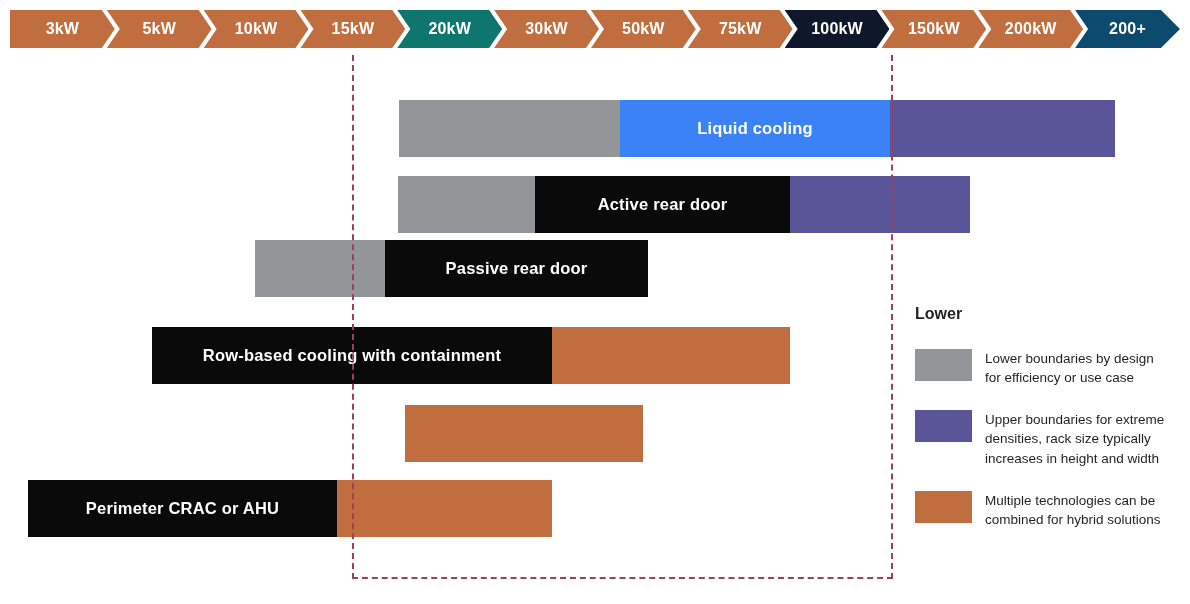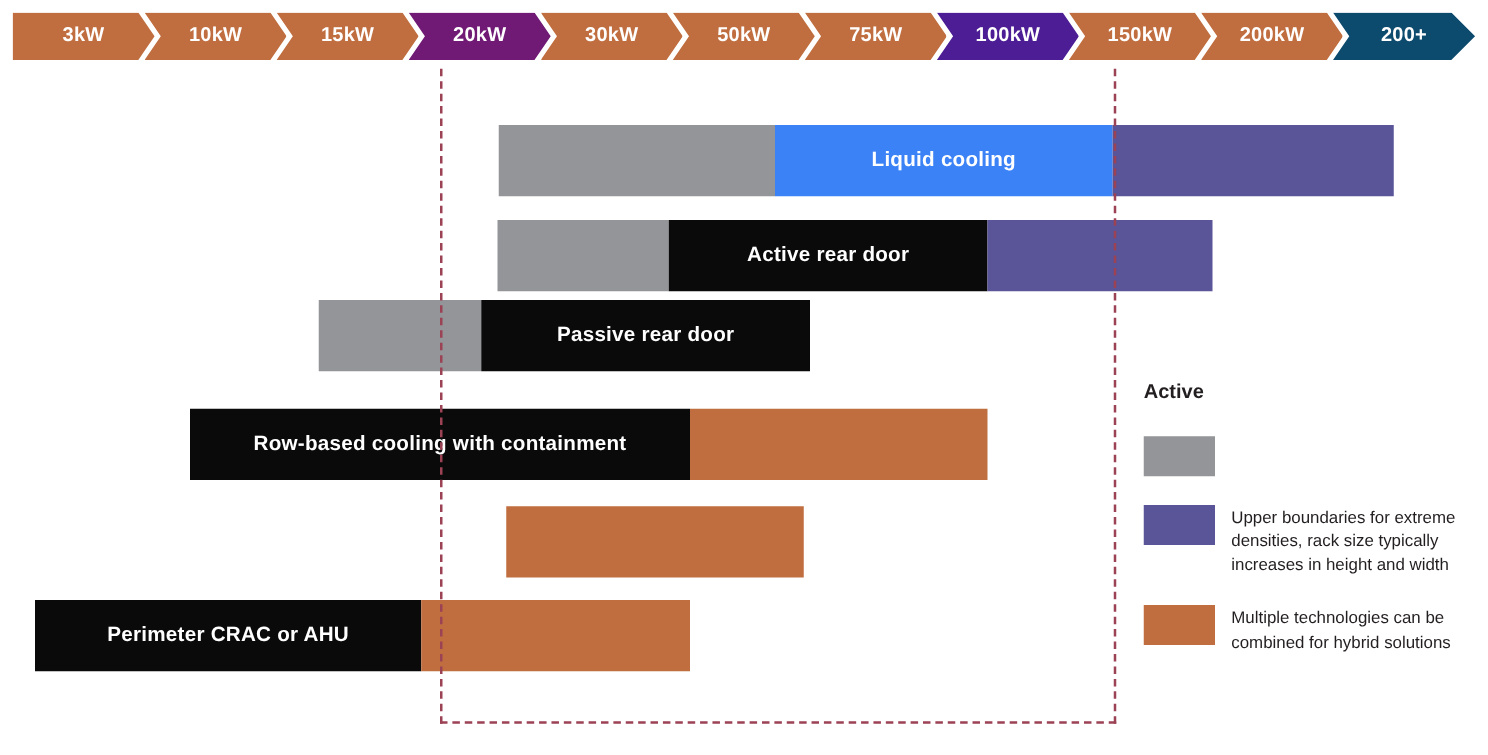--- a/index.html
+++ b/index.html
@@ -49,38 +49,41 @@
 </head>
 <body>
 
 <div class="stage">
 
   <div class="axis-band" id="axis-band">
       <div class="axis-seg first" style="background: rgb(192, 110, 63); color: rgb(255, 255, 255);">
         <span>3kW</span>
       </div>
       <div class="axis-seg" style="background: rgb(192, 110, 63); color: rgb(255, 255, 255);">
+        <span>5kW</span>
+      </div>
+      <div class="axis-seg" style="background: rgb(192, 110, 63); color: rgb(255, 255, 255);">
         <span>10kW</span>
       </div>
       <div class="axis-seg" style="background: rgb(192, 110, 63); color: rgb(255, 255, 255);">
         <span>15kW</span>
       </div>
-      <div class="axis-seg" style="background: #701a75; color: rgb(255, 255, 255);">
+      <div class="axis-seg" style="background: #0f766e; color: rgb(255, 255, 255);">
         <span>20kW</span>
       </div>
       <div class="axis-seg" style="background: rgb(192, 110, 63); color: rgb(255, 255, 255);">
         <span>30kW</span>
       </div>
       <div class="axis-seg" style="background: rgb(192, 110, 63); color: rgb(255, 255, 255);">
         <span>50kW</span>
       </div>
       <div class="axis-seg" style="background: rgb(192, 110, 63); color: rgb(255, 255, 255);">
         <span>75kW</span>
       </div>
-      <div class="axis-seg" style="background: #4c1d95; color: rgb(255, 255, 255); text-align: right;">
+      <div class="axis-seg" style="background: #0f172a; color: rgb(255, 255, 255); text-align: right;">
         <span>100kW</span>
       </div>
       <div class="axis-seg" style="background: rgb(192, 110, 63); color: rgb(255, 255, 255);">
         <span>150kW</span>
       </div>
       <div class="axis-seg" style="background: rgb(192, 110, 63); color: rgb(255, 255, 255);">
         <span>200kW</span>
       </div>
       <div class="axis-seg last" style="background: #0c4a6e; color: rgb(255, 255, 255);">
         <span>200+</span>
@@ -121,24 +124,25 @@
         <div class="bar-seg" style="left: 28px; width: 309px; background: rgb(10, 10, 10);">
           <span class="bar-label" style="color: rgb(255, 255, 255);">Perimeter CRAC or AHU</span>
         </div>
         <div class="bar-seg" style="left: 337px; width: 215px; background: rgb(192, 110, 63);"></div>
       </div>
     </div>
 
   <div class="highlight-box" style="border-color: rgb(156, 66, 85);"></div>
 
   <div class="legend" style="color: rgb(35, 31, 32);">
-    <div class="legend-heading">Active</div>
+    <div class="legend-heading">Lower</div>
 
     <div class="legend-item">
       <div class="legend-swatch" style="background: rgb(147, 149, 152);"></div>
+      <div class="legend-text">Lower boundaries by design for efficiency or use case</div>
     </div>
 
     <div class="legend-item">
       <div class="legend-swatch" style="background: rgb(90, 84, 152);"></div>
       <div class="legend-text">Upper boundaries for extreme densities, rack size typically increases in height and width</div>
     </div>
 
     <div class="legend-item">
       <div class="legend-swatch" style="background: rgb(192, 110, 63);"></div>
       <div class="legend-text">Multiple technologies can be combined for hybrid solutions</div>

